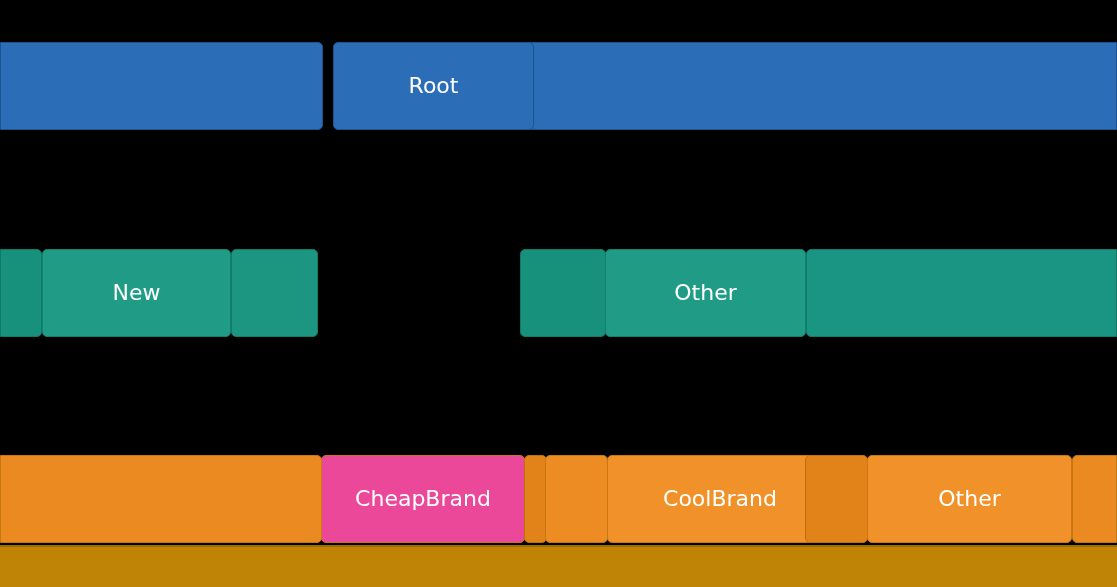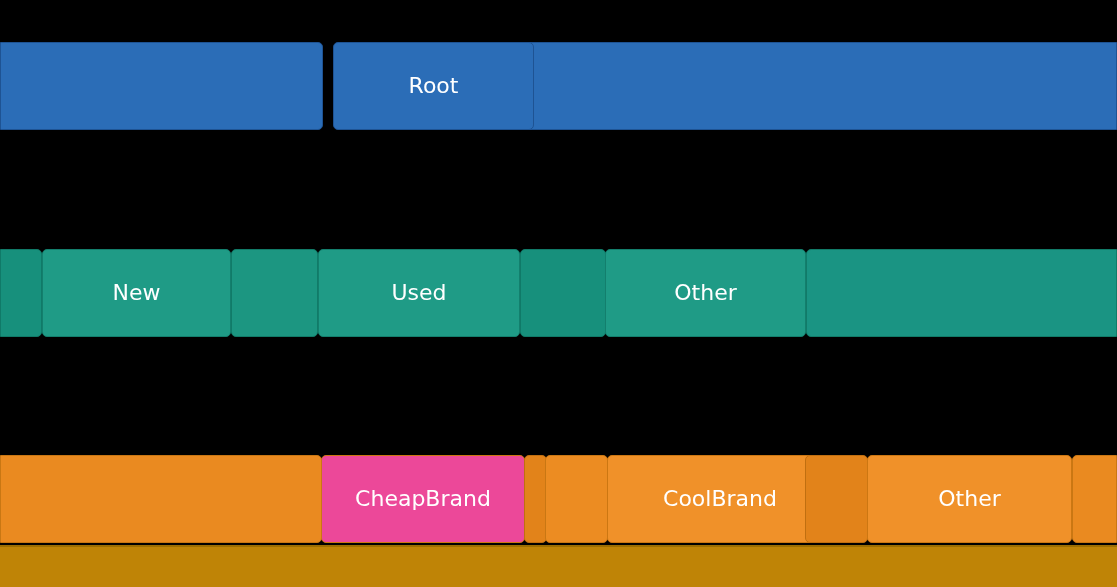--- a/index.html
+++ b/index.html
@@ -50,23 +50,20 @@
       <div class="node" style="left: 321px; width: 201px; background: rgb(43, 109, 183); border: 1px solid rgb(30, 83, 147); margin-left: 12px;">
         <span class="node-label">Root</span>
       </div>
     </div>
     <div class="level" style="top: 249px; height: 88px; padding-left: 48px;">
       <div class="node sq-left" style="left: 0px; width: 42px; background: rgb(23, 144, 124); border: 1px solid rgb(16, 122, 104);"></div>
       <div class="node" style="left: 42px; width: 189px; background: rgb(31, 155, 134); border: 1px solid rgb(19, 127, 109);">
         <span class="node-label">New</span>
       </div>
       <div class="node" style="left: 231px; width: 87px; background: rgb(28, 150, 129); border: 1px solid rgb(17, 123, 104);"></div>
-      <div class="node" style="left: 318px; width: 202px; background: rgb(31, 155, 134); border: 1px solid rgb(19, 127, 109);">
-        <span class="node-label">Used</span>
-      </div>
       <div class="node" style="left: 520px; width: 86px; background: rgb(23, 144, 124); border: 1px solid rgb(16, 122, 104);"></div>
       <div class="node" style="left: 605px; width: 201px; background: rgb(31, 155, 134); border: 1px solid rgb(19, 127, 109);">
         <span class="node-label">Other</span>
       </div>
       <div class="node sq-right" style="left: 806px; width: 311px; background: rgb(26, 148, 131); border: 1px solid rgb(17, 123, 104);"></div>
     </div>
     <div class="level" style="top: 455px; height: 88px;">
       <div class="node sq-left" style="left: 0px; width: 322px; background: rgb(234, 138, 32); border: 1px solid rgb(201, 119, 19);"></div>
       <div class="node" style="left: 321px; width: 204px; background: #ec4899; border: 1px solid rgb(204, 119, 18);">
         <span class="node-label">CheapBrand</span>

